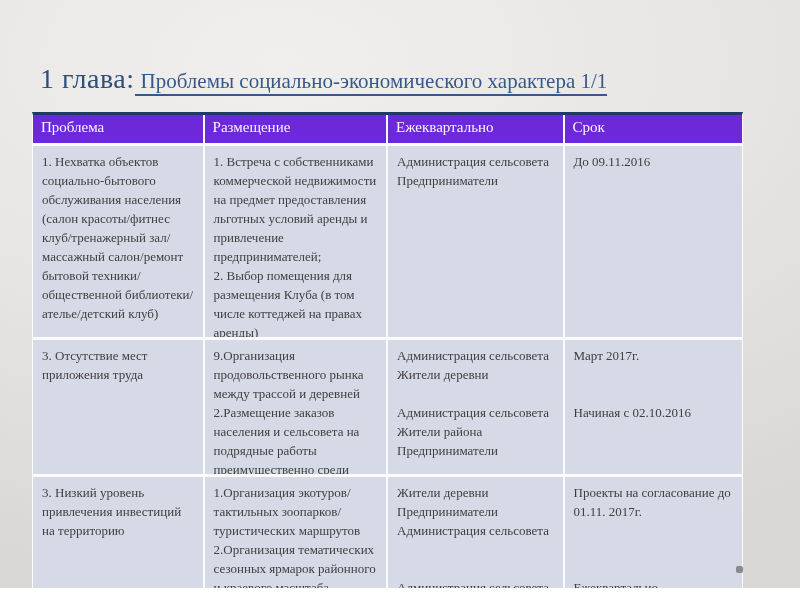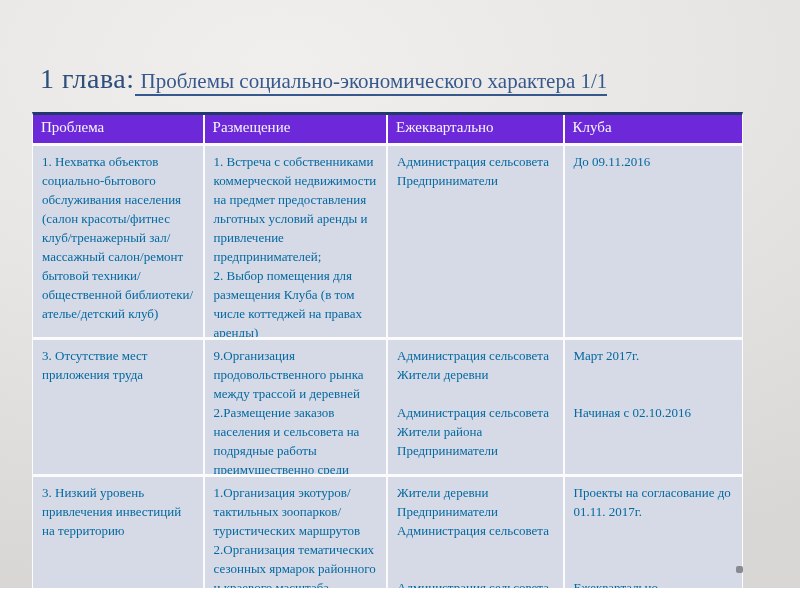--- a/index.html
+++ b/index.html
@@ -50,21 +50,21 @@
 
   .hcell {
     background: #6d28d9;
     color: #f6f7fb;
     font-size: 15px;
     padding: 4px 8px 2px 8px;
     overflow: hidden;
   }
   .tcell {
     background: #d6dae6;
-    color: #0369a1;
+    color: #404040;
     font-size: 13px;
     line-height: 19px;
     padding: 6px 9px;
     white-space: pre-line;
     overflow-wrap: break-word;
     word-break: break-word;
     overflow: hidden;
   }
 
   
@@ -84,21 +84,21 @@
   <div class="title">
     <span class="title-prefix">1 глава:</span><span class="title-rest">Проблемы социально-экономического характера 1/1</span>
   </div>
 
   <div class="ptable">
 
     <div class="trow">
       <div class="hcell">Проблема</div>
       <div class="hcell">Размещение</div>
       <div class="hcell">Ежеквартально</div>
-      <div class="hcell">Клуба</div>
+      <div class="hcell">Срок</div>
     </div>
 
     <div class="trow">
       <div class="tcell">1. Нехватка объектов социально-бытового обслуживания населения (салон красоты/фитнес клуб/тренажерный зал/массажный салон/ремонт бытовой техники/общественной библиотеки/ателье/детский клуб)</div>
       <div class="tcell">1. Встреча с собственниками коммерческой недвижимости на предмет предоставления льготных условий аренды и привлечение предпринимателей;
 2. Выбор помещения для размещения Клуба (в том числе коттеджей на правах аренды)</div>
       <div class="tcell">Администрация сельсовета
 Предприниматели</div>
       <div class="tcell">До 09.11.2016</div>
     </div>

